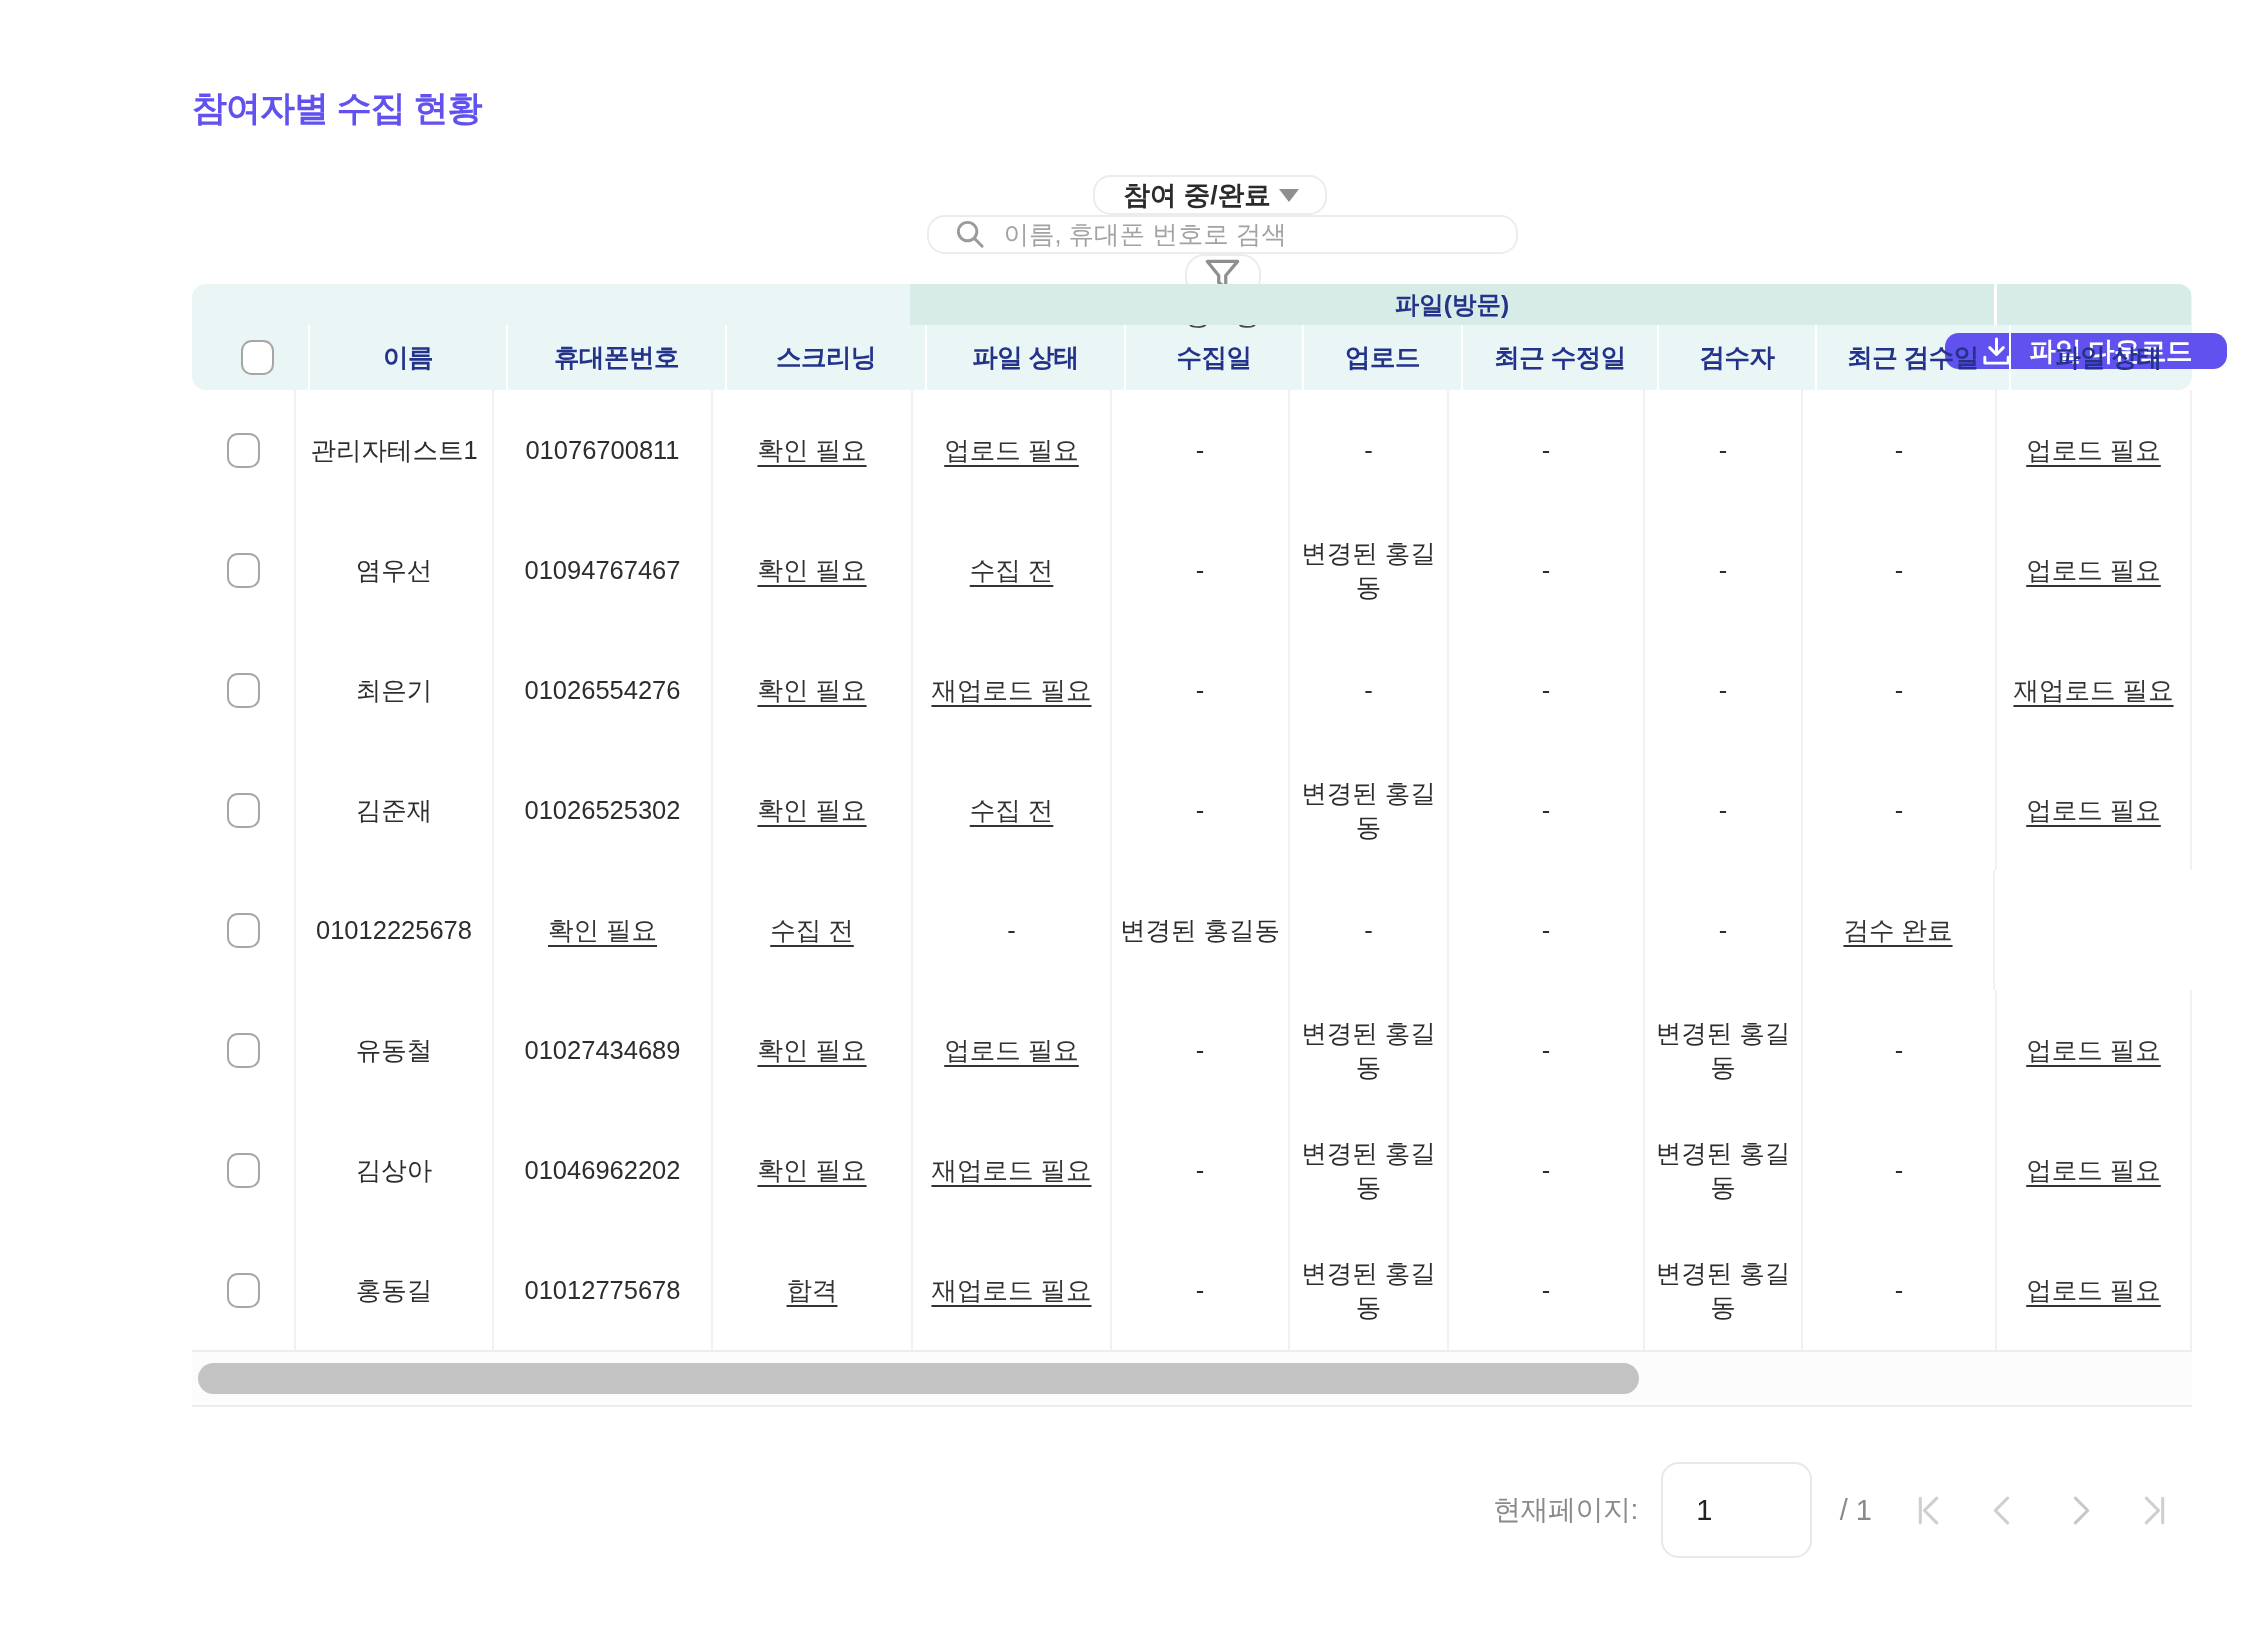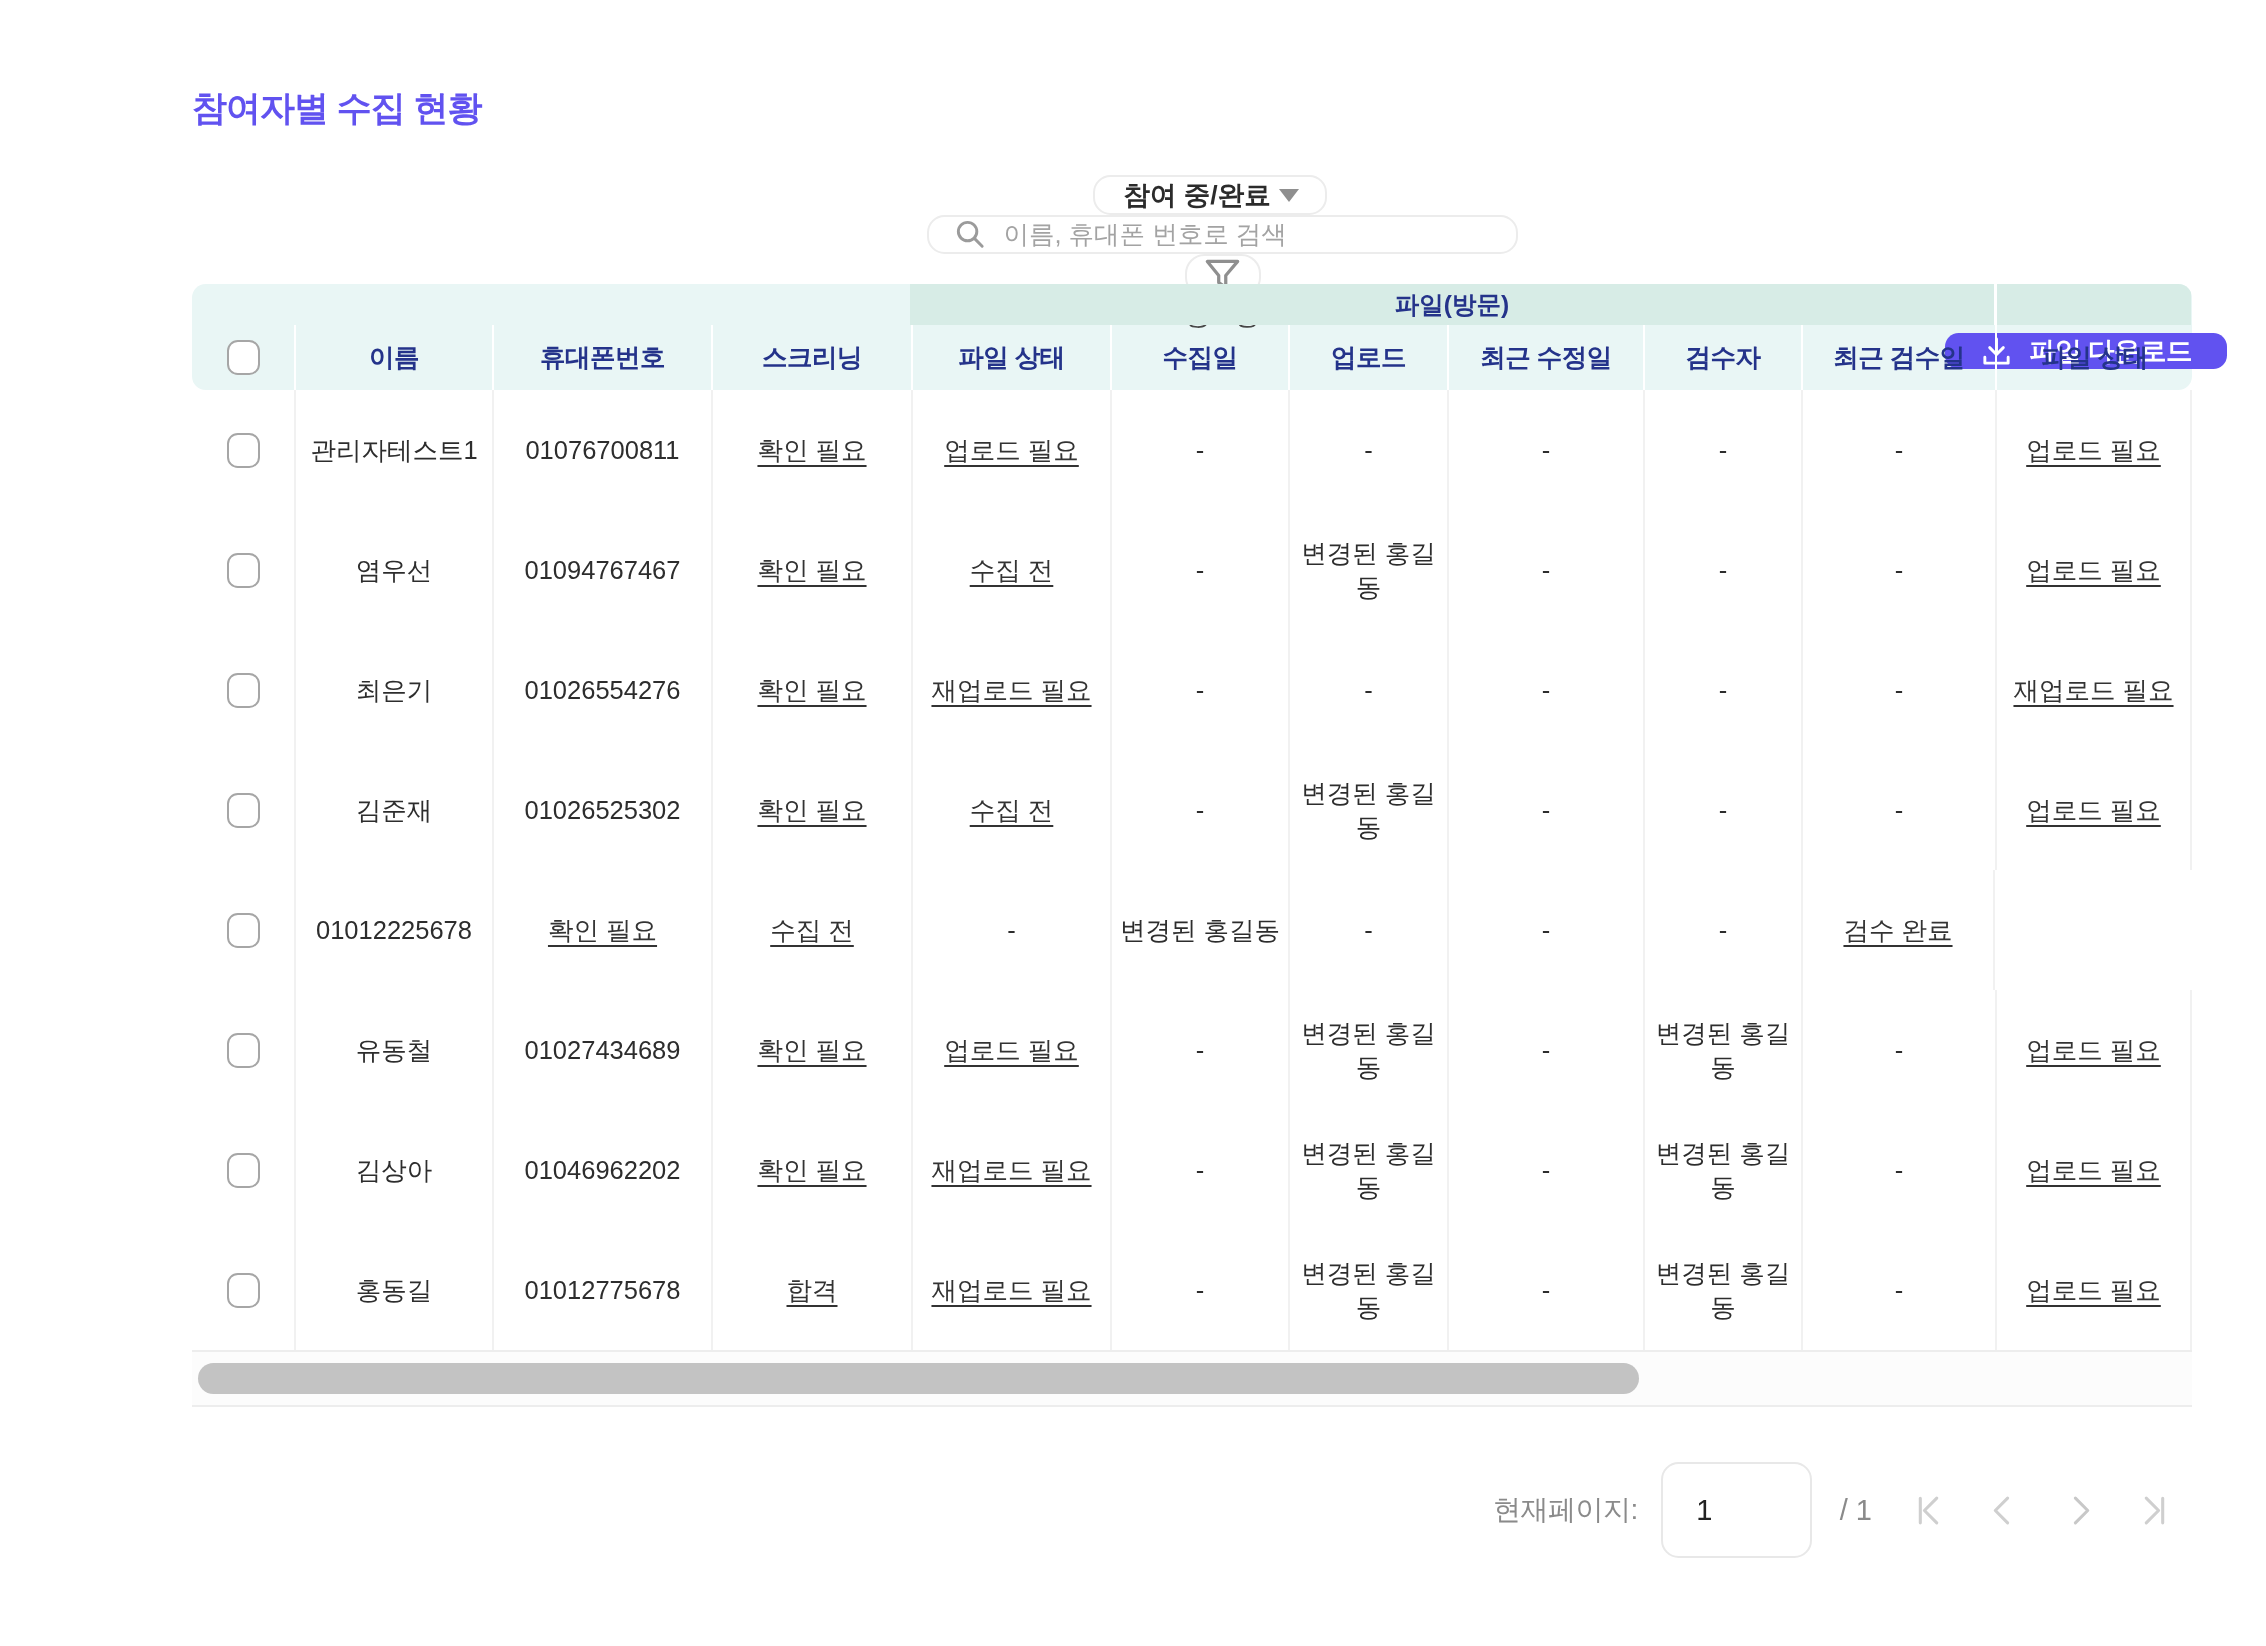--- a/index.html
+++ b/index.html
@@ -52,21 +52,21 @@
 
   
   .table{margin-top:35px;width:2000px;}
   .thead{background:var(--header-bg);border-radius:13.7px;overflow:hidden;}
   .group-row{display:flex;height:41px;}
   .group-left{width:718px;}
   .group-mid{width:1084px;background:var(--group-bg);display:flex;align-items:center;justify-content:center;
     font-size:24.5px;font-weight:700;color:var(--header-text);}
   .group-gap{width:2.9px;background:#ffffff;}
   .group-right{width:194px;background:var(--group-bg);}
-  .header-row{display:grid;grid-template-columns:var(--cols);height:65px;}
+  .header-row{display:grid;grid-template-columns:var(--cols);height:65px;margin-left:14px;}
   .th{display:flex;align-items:center;justify-content:center;font-size:25.5px;font-weight:700;
     color:var(--header-text);border-left:2.9px solid #ffffff;letter-spacing:-0.5px;}
   .th:first-child{border-left:none;}
 
   .tbody{border-bottom:2px solid #ededed;}
   .tr{display:grid;grid-template-columns:var(--cols);height:120px;}
   .td{display:flex;align-items:center;justify-content:center;border-left:2px solid #f1f1f1;
     font-size:25.5px;color:#2d2d2d;text-align:center;line-height:1.35;padding:0 7.8px;}
   .td:first-child{border-left:none;}
   .tr .td:last-child{border-right:2px solid #f1f1f1;}

